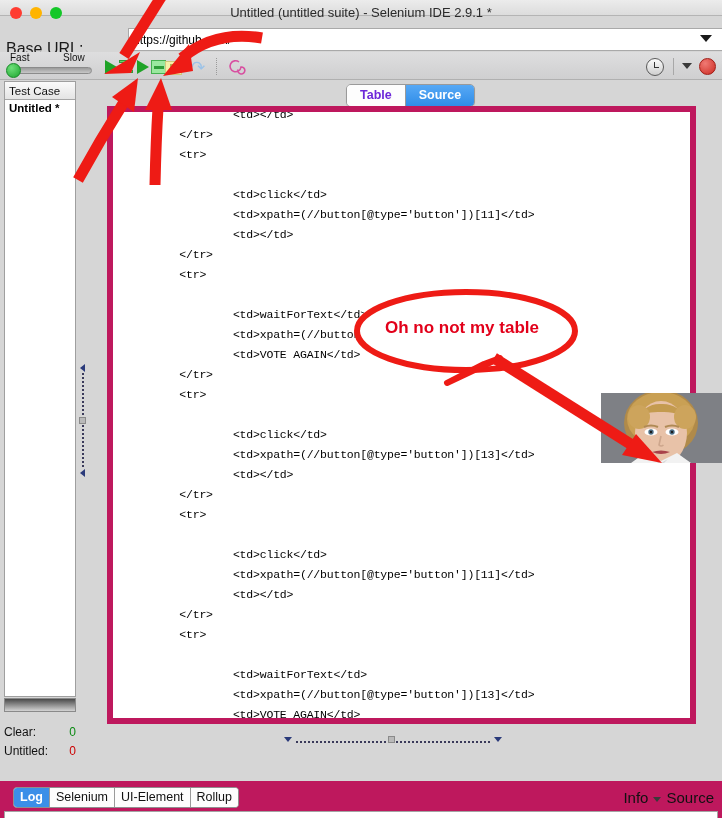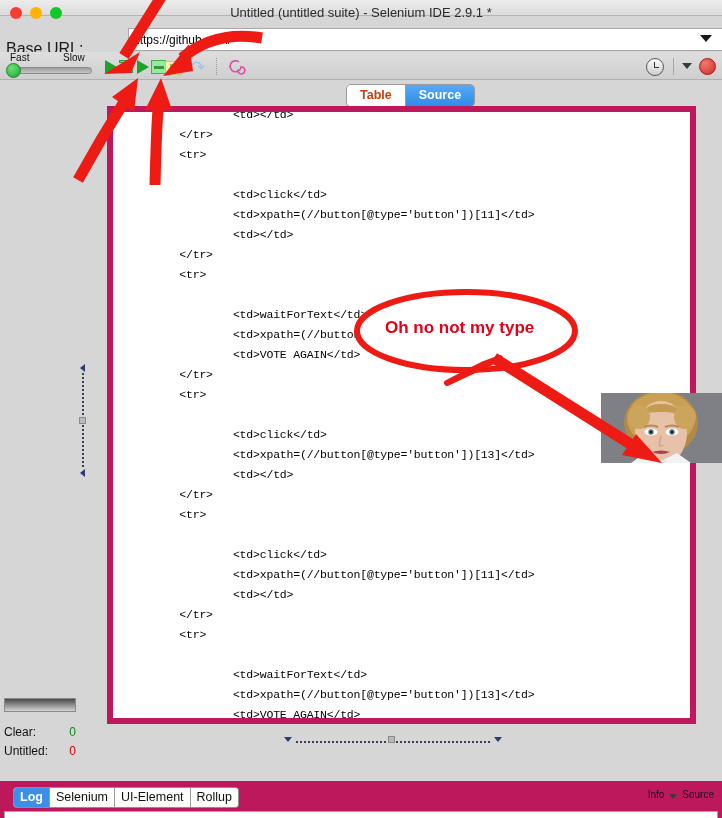--- a/index.html
+++ b/index.html
@@ -289,21 +289,21 @@
     border: 1px solid #9a9a9a;
     border-radius: 5px;
     overflow: hidden;
     box-shadow: 0 1px 1px rgba(0,0,0,0.12);
   }
   .tab {
     font-size: 12.5px;
     font-weight: bold;
     padding: 3px 13px 4px 13px;
     background: #fdfdfd;
-    color: #c2410c;
+    color: #6d28d9;
     cursor: default;
   }
   .tab + .tab { border-left: 1px solid #9a9a9a; }
   .tab.active {
     background: linear-gradient(#57a9f5, #2f8ce8);
     color: #ffffff;
   }
   .code-box {
     position: absolute; top: 26px; left: 19px;
     width: 589px; height: 618px;
@@ -372,21 +372,21 @@
     color: #111;
   }
   .logtab + .logtab { border-left: 1px solid #9a9a9a; }
   .logtab.active {
     background: #3b8fe8;
     color: #ffffff;
     font-weight: bold;
   }
   .log-right {
     position: absolute; top: 8px; right: 8px;
-    font-size: 10px; color: #111;
+    font-size: 15px; color: #111;
     display: flex; align-items: center; gap: 5px;
   }
   .log-right .caret {
     width: 0; height: 0;
     border-left: 4px solid transparent;
     border-right: 4px solid transparent;
     border-top: 5px solid #3a3a3a;
     position: relative; top: 2px;
   }
   .log-output {
@@ -475,20 +475,24 @@
     </div>
 
     <div class="clock-icon"></div>
     <div class="tb-sep2"></div>
     <div class="tb-caret"></div>
     <div class="rec-btn"></div>
   </div>
 
   <div class="main">
 
+    <div class="tc-pane">
+      <div class="tc-header">Test Case</div>
+      <div class="tc-item">Untitled *</div>
+    </div>
     <div class="tc-progress"></div>
 
     <div class="stat-row stat-runs">
       <span>Clear:</span>
       <span class="num green-num">0</span>
     </div>
     <div class="stat-row stat-failures">
       <span>Untitled:</span>
       <span class="num red-num">0</span>
     </div>
@@ -642,16 +646,16 @@
       <path d="M155 185 Q156 140 158 108" stroke="#ee1b15" stroke-width="11" fill="none"></path>
       <polygon points="161 78, 172 110, 145 110" fill="#ee1b15"></polygon>
 
       <ellipse cx="466" cy="331" rx="109" ry="39" fill="#ffffff" stroke="#ee1b15" stroke-width="6"></ellipse>
       <path d="M484 364 L447 383 L500 358 Z" fill="#ffffff" stroke="#ee1b15" stroke-width="6" stroke-linejoin="round"></path>
 
       <path d="M494 358 L632 445" stroke="#ee1b15" stroke-width="11" fill="none"></path>
       <polygon points="662 463, 622 455, 636 434" fill="#ee1b15"></polygon>
     </svg>
 
-    <div class="bubble-text">Oh no not my type</div>
+    <div class="bubble-text">Oh no not my table</div>
   </div>
 
 </div>
 
 </body></html>

